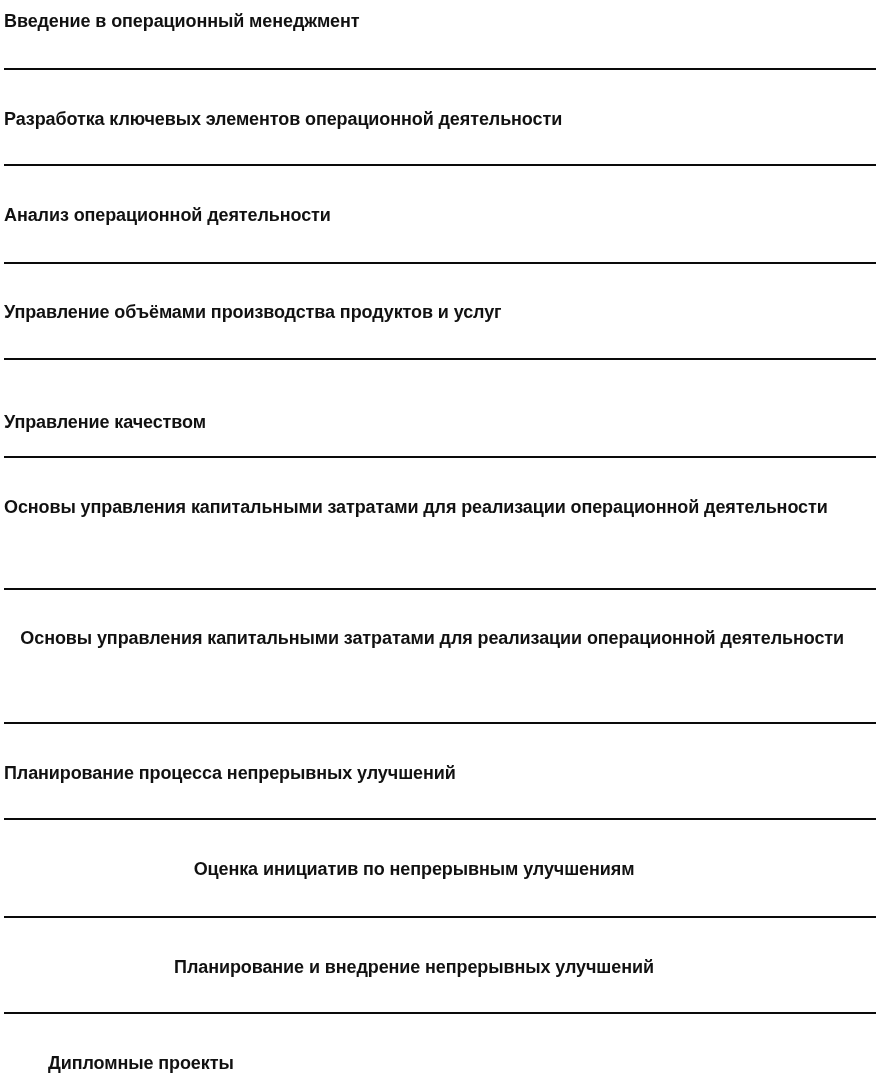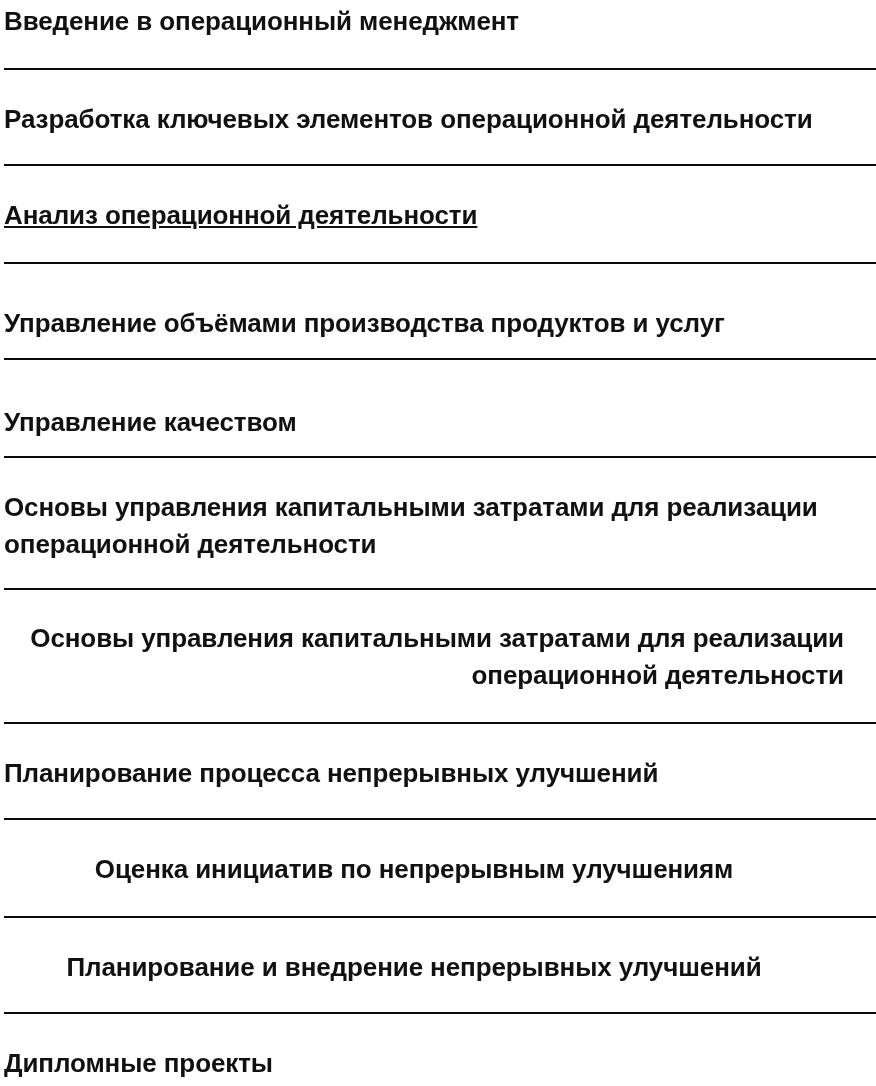--- a/index.html
+++ b/index.html
@@ -15,21 +15,21 @@
     color: #111111;
   }
   .list {
     position: relative;
     width: 876px;
   }
   .item {
     position: absolute;
     left: 4px;
     right: 0;
-    font-size: 26px;
+    font-size: 18px;
     font-weight: 600;
     line-height: 37px;
     letter-spacing: -0.1px;
     color: #111111;
     cursor: pointer;
   }
   .divider {
     position: absolute;
     left: 4px;
     right: 0;
@@ -41,39 +41,39 @@
 <body>
 
 <div class="list">
 
   <div class="item" style="top:3px; width:820px;">Введение в операционный менеджмент</div>
   <div class="divider" style="top:68px;"></div>
 
   <div class="item" style="top:101px; width:820px;">Разработка ключевых элементов операционной деятельности</div>
   <div class="divider" style="top:164px;"></div>
 
-  <div class="item" style="top:197px; width:820px;text-decoration:underline;">Анализ операционной деятельности</div>
+  <div class="item" style="top:197px; width:820px;">Анализ операционной деятельности</div>
   <div class="divider" style="top:262px;"></div>
 
-  <div class="item" style="top:305px; width:820px;">Управление объёмами производства продуктов и услуг</div>
+  <div class="item" style="top:294px; width:820px;">Управление объёмами производства продуктов и услуг</div>
   <div class="divider" style="top:358px;"></div>
 
   <div class="item" style="top:404px; width:820px;">Управление качеством</div>
   <div class="divider" style="top:456px;"></div>
 
   <div class="item" style="top:489px; width:850px;">Основы управления капитальными затратами для реализации операционной деятельности</div>
   <div class="divider" style="top:588px;"></div>
 
   <div class="item" style="top:620px; width:840px;text-align:right;">Основы управления капитальными затратами для реализации операционной деятельности</div>
   <div class="divider" style="top:722px;"></div>
 
   <div class="item" style="top:755px; width:820px;">Планирование процесса непрерывных улучшений</div>
   <div class="divider" style="top:818px;"></div>
 
   <div class="item" style="top:851px; width:820px;text-align:center;">Оценка инициатив по непрерывным улучшениям</div>
   <div class="divider" style="top:916px;"></div>
 
   <div class="item" style="top:949px; width:820px;text-align:center;">Планирование и внедрение непрерывных улучшений</div>
   <div class="divider" style="top:1012px;"></div>
 
-  <div class="item" style="top:1045px; width:820px;">Дипломные проекты</div>
+  <div class="item" style="top:1045px; width:820px;margin-left:44px;">Дипломные проекты</div>
 
 </div>
 
 </body></html>

